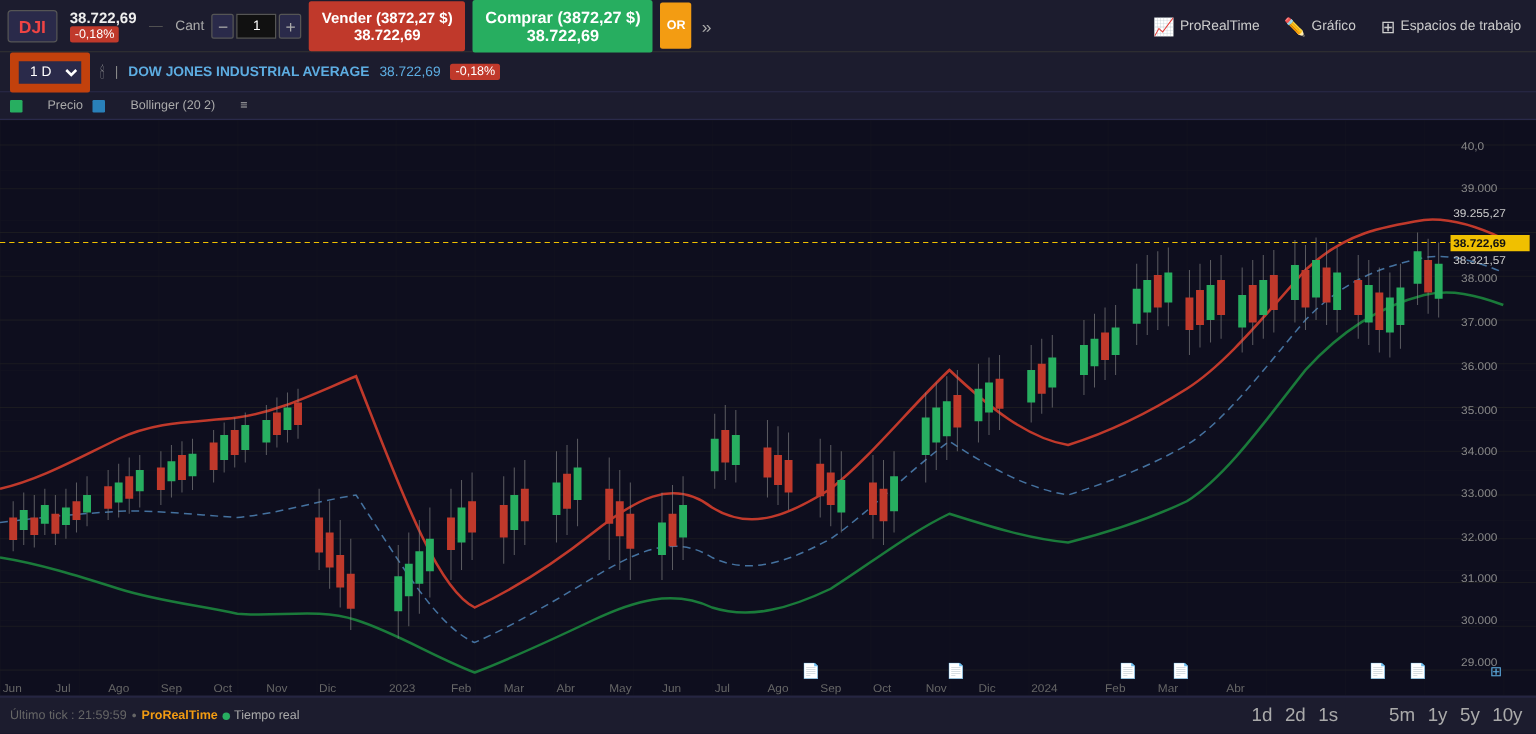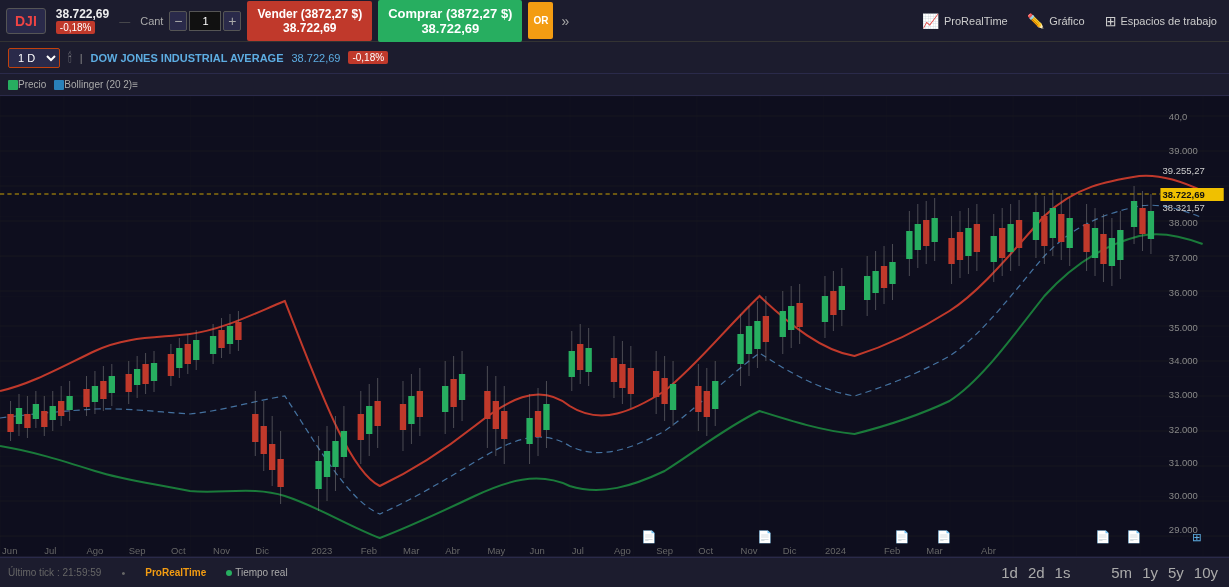--- a/index.html
+++ b/index.html
@@ -158,21 +158,21 @@
       display: flex;
       align-items: center;
       height: 32px;
       background: #1c1c2e;
       border-bottom: 1px solid #2a2a4a;
       padding: 0 8px;
       gap: 8px;
     }
     #timeframe-select {
       background: #2a2a4a;
-      border: 1px solid #c2410c;
+      border: 7px solid #c2410c;
       color: #fff;
       padding: 2px 5px;
       font-size: 11px;
       border-radius: 2px;
       cursor: pointer;
     }
     #chart-type-icon {
       color: #aaa;
       font-size: 13px;
       cursor: pointer;
@@ -200,21 +200,21 @@
       align-items: center;
       height: 22px;
       background: #1c1c2e;
       border-bottom: 1px solid #2a2a4a;
       padding: 0 8px;
       gap: 8px;
     }
     .ind-label {
       display: flex;
       align-items: center;
-      gap: 0;
+      gap: 20px;
       font-size: 10px;
       color: #aaa;
     }
     .ind-dot {
       width: 10px;
       height: 10px;
       border-radius: 1px;
     }
 
     
@@ -231,21 +231,21 @@
     }
 
     
     #bottom-bar {
       display: flex;
       align-items: center;
       height: 30px;
       background: #1c1c2e;
       border-top: 1px solid #2a2a4a;
       padding: 0 8px;
-      gap: 20px;
+      gap: 4px;
       position: absolute;
       bottom: 0;
       width: 100%;
     }
     #last-tick {
       color: #666;
       font-size: 10px;
     }
     #provider-logo {
       color: #f39c12;

